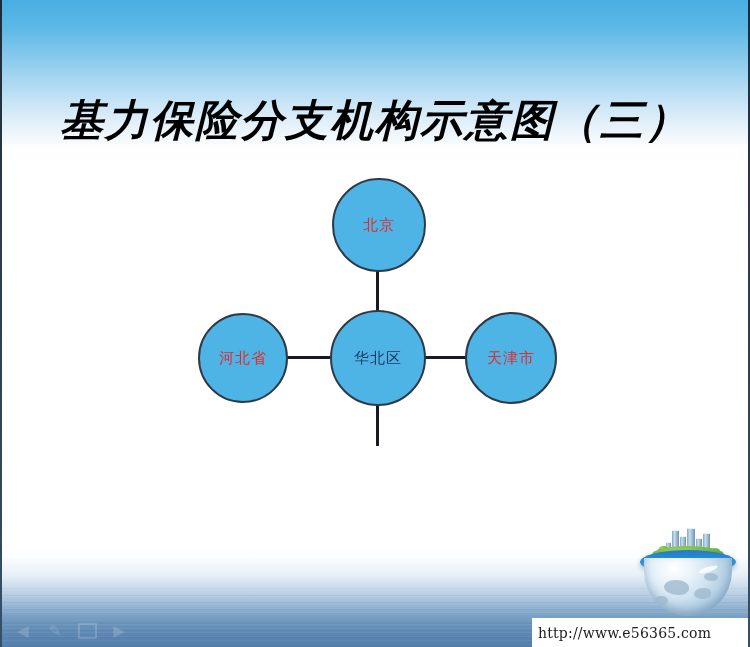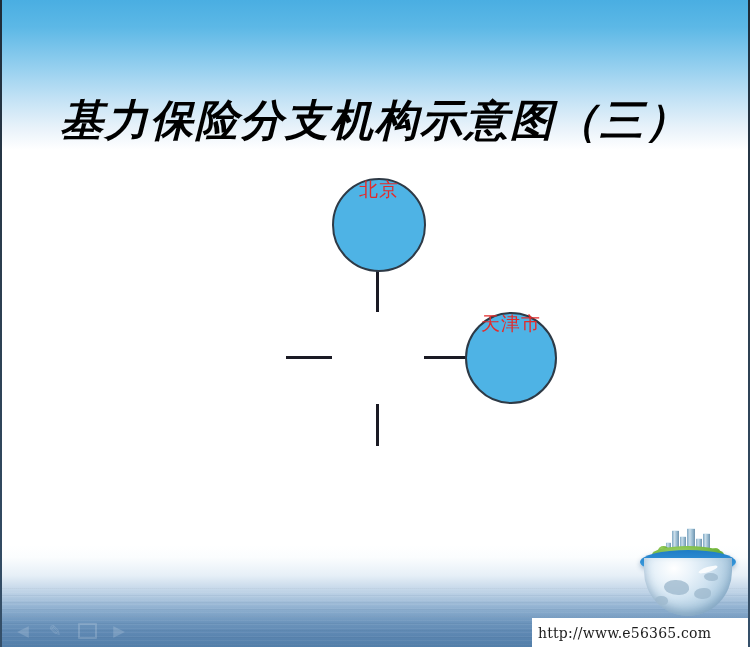--- a/index.html
+++ b/index.html
@@ -108,24 +108,24 @@
   .conn-v { width: 3px; }
   .conn-h { height: 3px; }
 
   .node {
     position: absolute;
     border-radius: 50%;
     background: #4eb3e5;
     border: 2px solid #2e3a46;
     box-sizing: border-box;
     display: flex;
-    align-items: flex-start;
+    align-items: center;
     justify-content: center;
     font-family: "DejaVu Serif", "Liberation Serif", serif;
-    font-size: 19px;
+    font-size: 15px;
     font-weight: normal;
     letter-spacing: 1px;
     line-height: 1;
     text-align: center;
     user-select: none;
   }
   .node-label { display: block; }
 
   .n-red    { color: #e32b2b; }
   .n-navy   { color: #18365e; }
@@ -258,21 +258,27 @@
 
     <div class="connector conn-v" style="left:376px; top:268px; height:44px;"></div>
     <div class="connector conn-v" style="left:376px; top:404px; height:42px;"></div>
     <div class="connector conn-h" style="left:286px; top:356px; width:46px;"></div>
     <div class="connector conn-h" style="left:424px; top:356px; width:44px;"></div>
 
     <div class="node n-red" style="left:332px; top:178px; width:94px; height:94px;">
       <span class="node-label">北京</span>
     </div>
 
-
+    <div class="node n-red" style="left:198px; top:313px; width:90px; height:90px;">
+      <span class="node-label">河北省</span>
+    </div>
+
+    <div class="node n-navy" style="left:330px; top:310px; width:96px; height:96px;">
+      <span class="node-label">华北区</span>
+    </div>
 
     <div class="node n-red" style="left:465px; top:312px; width:92px; height:92px;">
       <span class="node-label">天津市</span>
     </div>
 
 
   </div>
 
   <div class="globe-wrap">
     <div class="bldg b6"></div>

